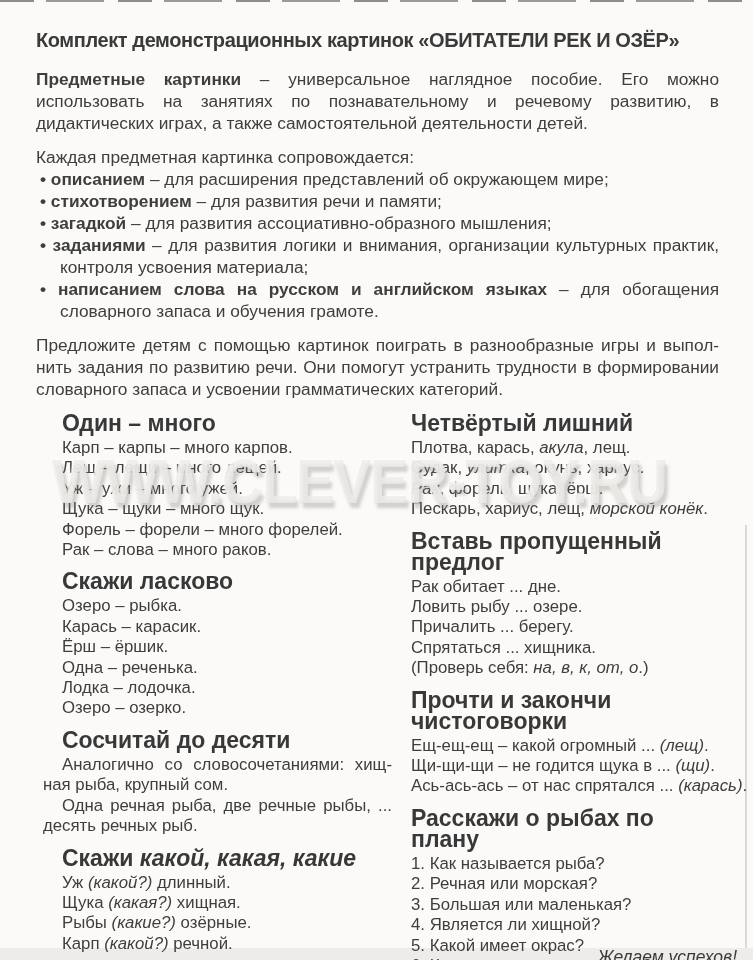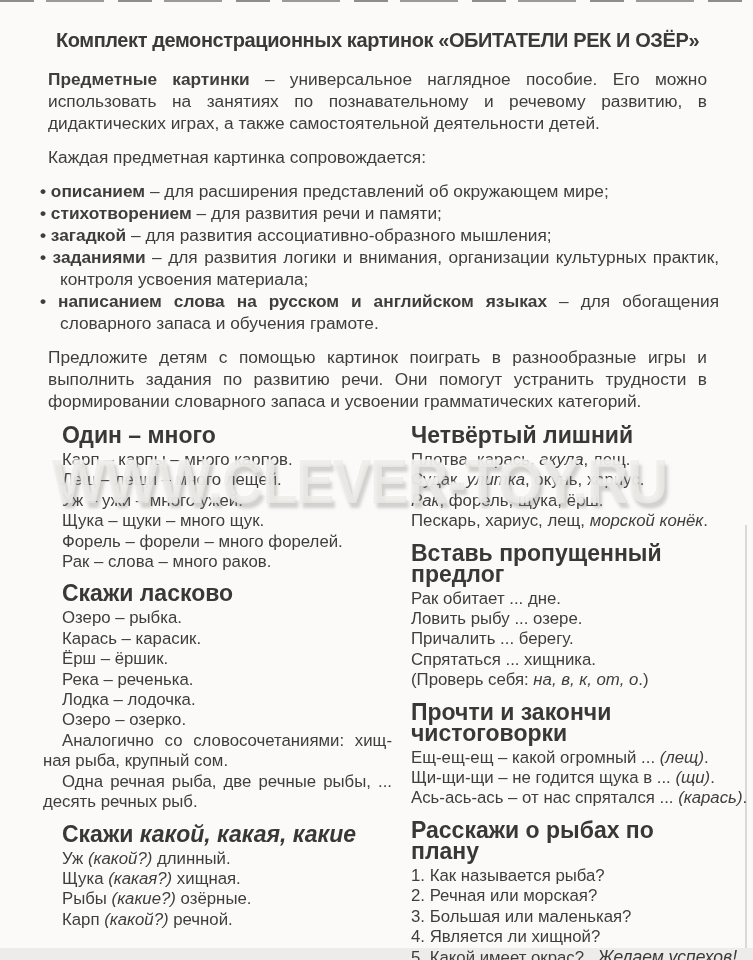--- a/index.html
+++ b/index.html
@@ -3,24 +3,24 @@
 <meta charset="utf-8">
 <style>
   html,body{margin:0;padding:0;}
   body{
     width:753px;height:960px;overflow:hidden;position:relative;
     background:#fbfaf8;color:#3e3e3e;
     font-family:"Liberation Sans","DejaVu Sans",sans-serif;
   }
   .doc{position:absolute;inset:0;padding:28px 34px 0 36px;box-sizing:border-box;z-index:1;}
   .title{
-    font-size:20px;font-weight:700;text-align:center;margin:0;
+    font-size:20px;font-weight:700;text-align:left;margin:0;
     letter-spacing:-0.4px;white-space:nowrap;color:#3a3a3a;line-height:25px;
   }
-  .para{font-size:17.3px;line-height:22px;margin:12px;}
+  .para{font-size:17.3px;line-height:22px;margin:0;}
   .justify{text-align:justify;}
   .intro{margin-top:15px;}
   .lead{margin-top:12px;}
   .bullets{list-style:none;margin:0;padding:0 0 0 4px;font-size:17.3px;line-height:22px;text-align:justify;}
   .bullets li{padding-left:20px;text-indent:-20px;}
   .bullets li::before{content:"\2022\00a0";font-weight:700;}
   .bld{font-weight:700;}
   .it{font-style:italic;}
   .suggestion{margin-top:12px;}
   .columns{display:flex;margin:13px 0 0 7px;align-items:flex-start;}
@@ -81,23 +81,24 @@
         <div class="item"><span>Карп – карпы – много карпов.</span></div>
         <div class="item"><span>Лещ – лещи – много лещей.</span></div>
         <div class="item"><span>Уж – ужи – много ужей.</span></div>
         <div class="item"><span>Щука – щуки – много щук.</span></div>
         <div class="item"><span>Форель – форели – много форелей.</span></div>
         <div class="item"><span>Рак – слова – много раков.</span></div>
         <div class="h2"><span>Скажи ласково</span></div>
         <div class="item"><span>Озеро – рыбка.</span></div>
         <div class="item"><span>Карась – карасик.</span></div>
         <div class="item"><span>Ёрш – ёршик.</span></div>
-        <div class="item"><span>Река – реченька.</span></div>
+        <div class="item"><span>Одна – реченька.</span></div>
         <div class="item"><span>Лодка – лодочка.</span></div>
         <div class="item"><span>Озеро – озерко.</span></div>
+        <div class="h2"><span>Сосчитай до десяти</span></div>
         <div class="item"><span>Аналогично со словосочетаниями: хищ­ная рыба, крупный сом.</span></div>
         <div class="item"><span>Одна речная рыба, две речные рыбы, ... десять речных рыб.</span></div>
         <div class="h2"><span>Скажи </span><span class="it">какой, какая, какие</span></div>
         <div class="item"><span>Уж </span><span class="it">(какой?)</span><span> длинный.</span></div>
         <div class="item"><span>Щука </span><span class="it">(какая?)</span><span> хищная.</span></div>
         <div class="item"><span>Рыбы </span><span class="it">(какие?)</span><span> озёрные.</span></div>
         <div class="item"><span>Карп </span><span class="it">(какой?)</span><span> речной.</span></div>
       </div>
     <div class="col col-right" id="col-right">
         <div class="h2"><span>Четвёртый лишний</span></div>

